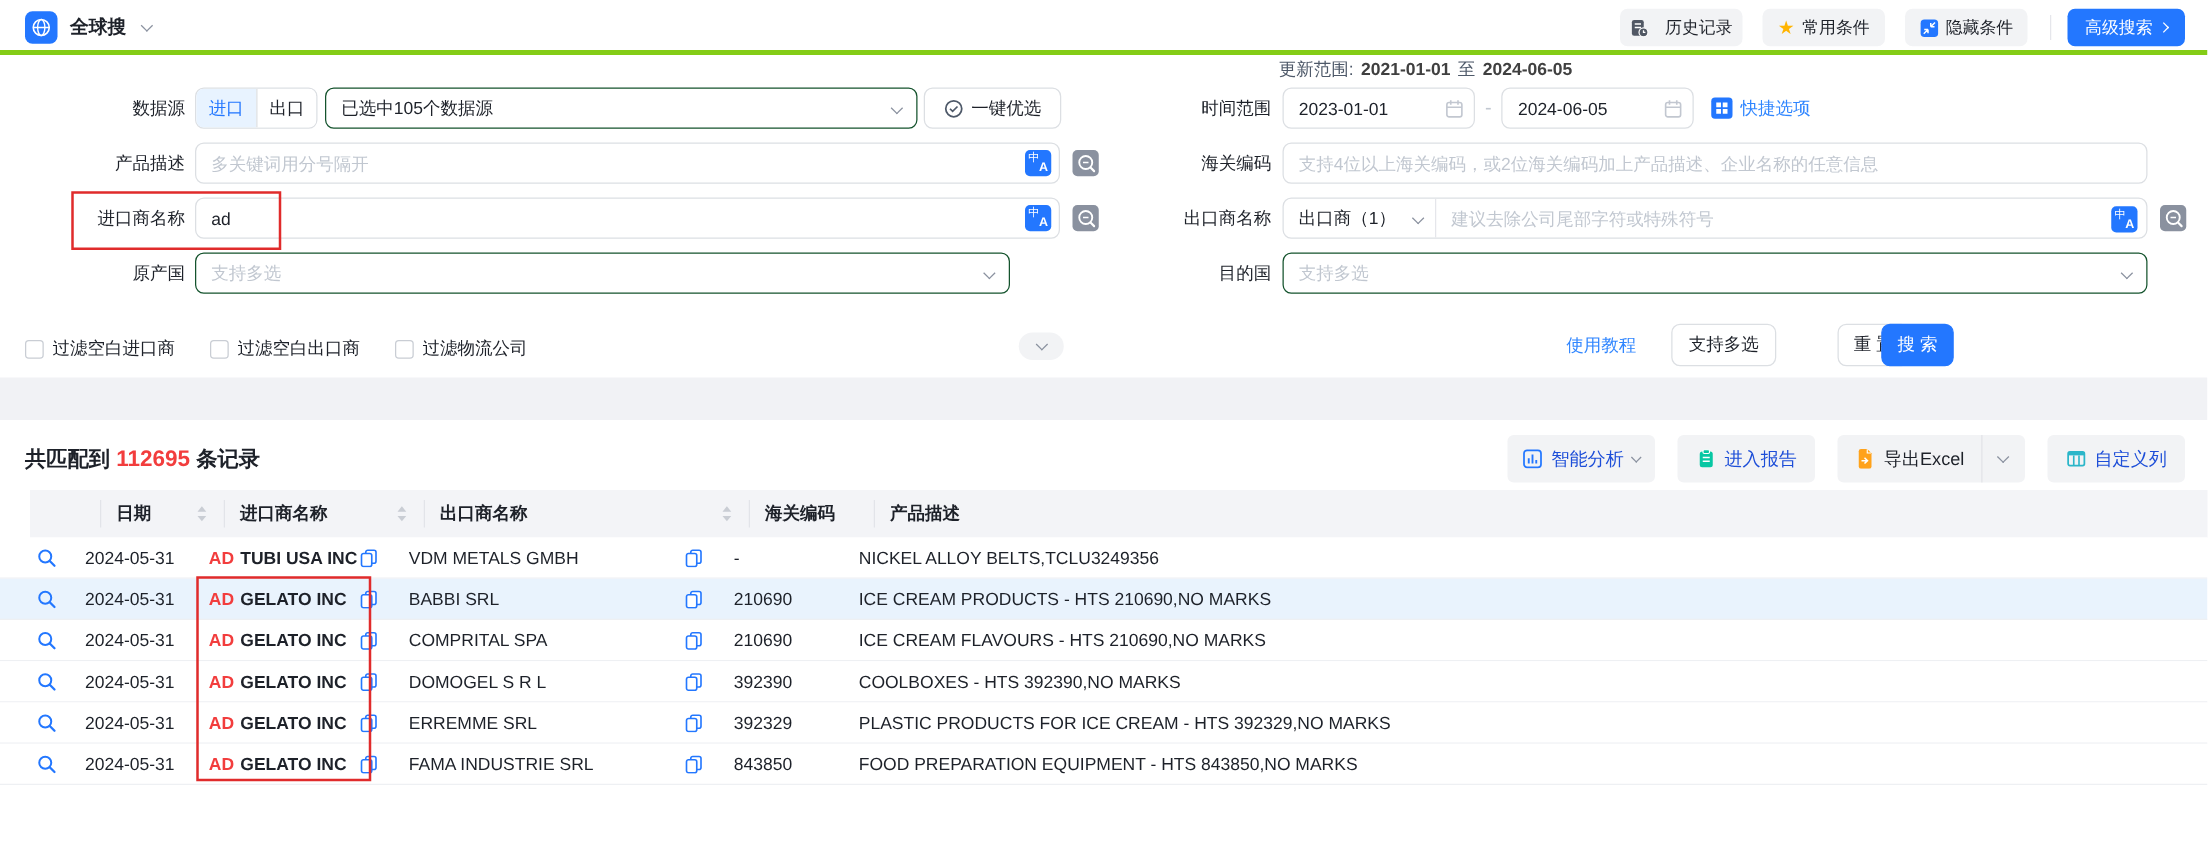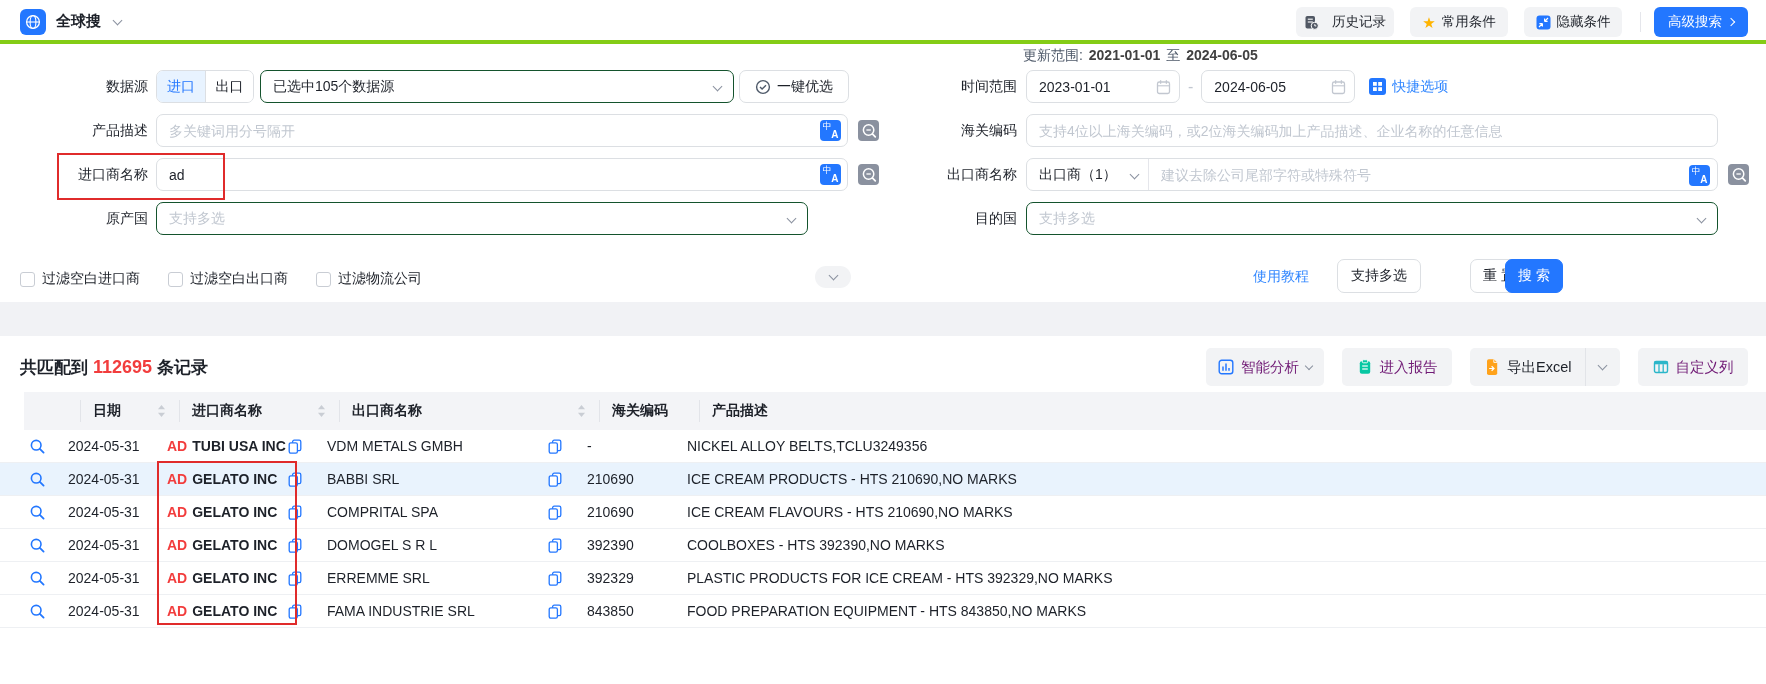--- a/index.html
+++ b/index.html
@@ -61,21 +61,21 @@
   .link { color:#3086ff; font-size:14px; cursor:pointer; }
   .foot-btn { position:absolute; top:259px; height:34px; border:1px solid #dcdfe3; border-radius:7px; background:#fff; display:flex; align-items:center; justify-content:center; font-size:14px; cursor:pointer; }
   .foot-btn.primary { background:#2377ff; border-color:#2377ff; color:#fff; }
 
   
   .band { position:absolute; left:0; top:302px; width:1766px; height:34px; background:#f1f2f5; }
 
   
   .res-count { position:absolute; left:20px; top:356px; font-size:17px; font-weight:700; color:#1d2129; display:flex; align-items:baseline; }
   .res-count .num { color:#f23d3d; font-size:18px; padding:0 5px; }
-  .res-btn { position:absolute; top:348px; height:38px; background:#f2f3f5; border-radius:5px; display:flex; align-items:center; justify-content:center; gap:7px; font-size:14.5px; color:#701a75; cursor:pointer; }
+  .res-btn { position:absolute; top:348px; height:38px; background:#f2f3f5; border-radius:5px; display:flex; align-items:center; justify-content:center; gap:7px; font-size:14.5px; color:#1d4ed8; cursor:pointer; }
   .exp-grp { position:absolute; top:348px; height:38px; background:#f2f3f5; border-radius:5px; display:flex; align-items:stretch; }
   .exp-main { display:flex; align-items:center; gap:7px; padding:0 14px; font-size:14.5px; cursor:pointer; }
   .exp-chev { width:34px; display:flex; align-items:center; justify-content:center; border-left:1px solid #e2e4e8; cursor:pointer; }
 
   
   .t-grid { display:grid; grid-template-columns:38px 99px 160px 260px 100px 1fr; align-items:center; padding-left:18px; }
   .t-head { position:absolute; left:0; top:392px; width:1766px; height:38px; background:#f3f4f7; font-weight:700; font-size:14px;margin-left:24px; }
   .hcell { display:flex; align-items:center; justify-content:space-between; padding:0 13px 0 12px; height:22px; }
   .hcell.plain { justify-content:flex-start; }
   .hdiv { border-left:1px solid #e2e4e9; }

